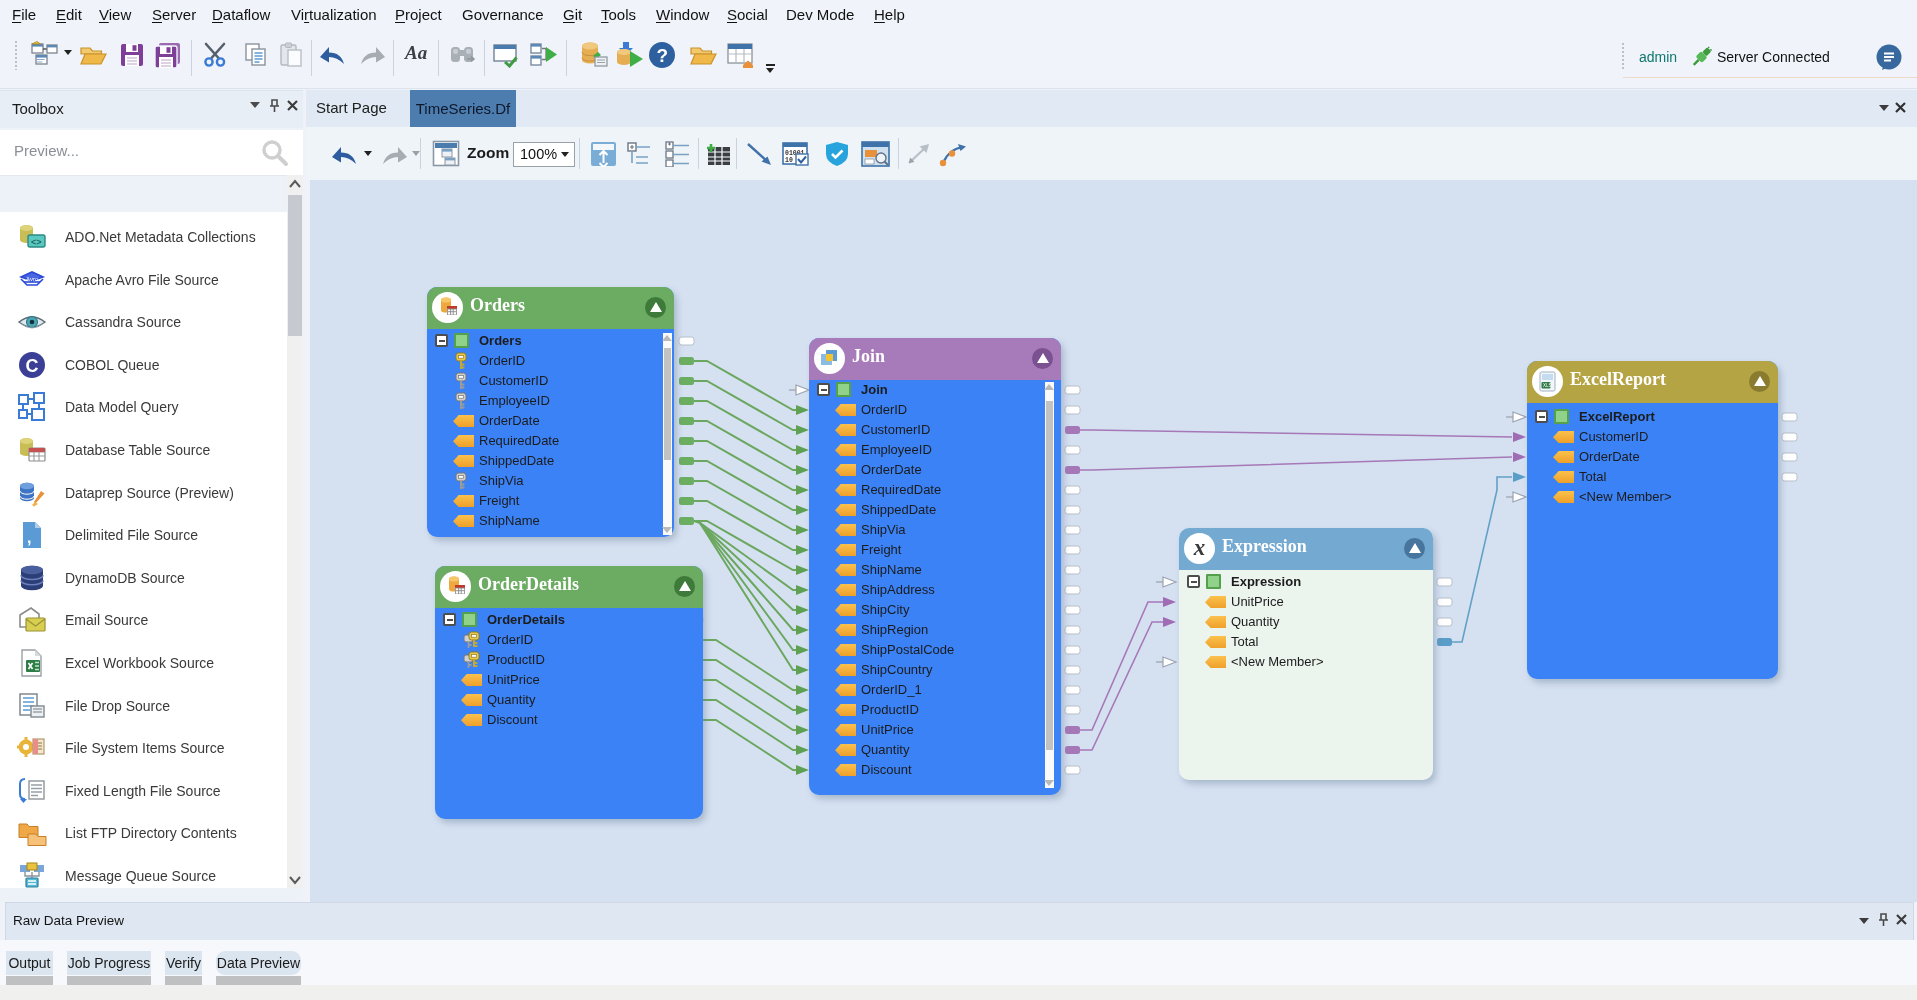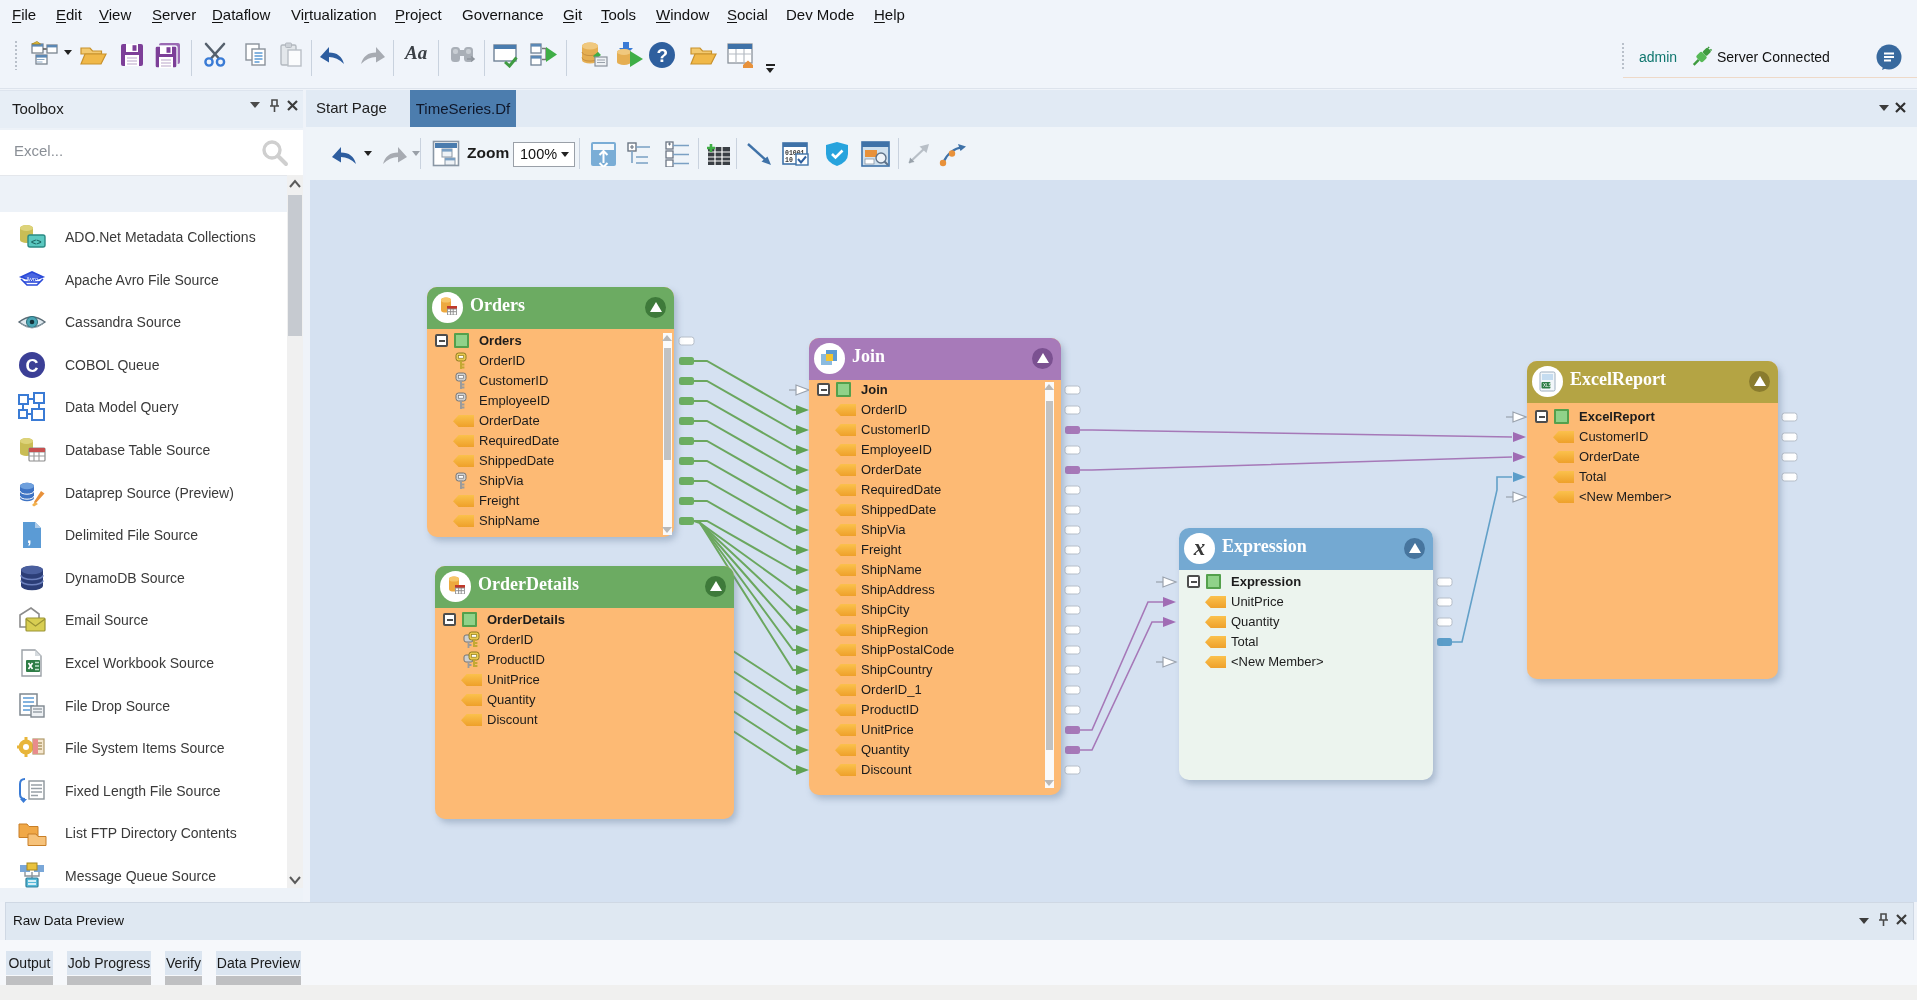--- a/index.html
+++ b/index.html
@@ -20,21 +20,21 @@
 .titem{position:absolute;left:0;width:287px;height:42px;}
 .titem .lbl{position:absolute;left:65px;top:50%;transform:translateY(-50%);font-size:14px;color:#3a3a3a;white-space:nowrap;}
 .titem svg{position:absolute;left:17px;top:50%;transform:translateY(-50%);}
 #tbxscroll{left:287px;top:85px;width:16px;height:713px;background:#f0f0f0;}
 
 #tabstrip{left:306px;top:90px;width:1611px;height:37px;background:#e1eaf4;}
 #toolbar2{left:306px;top:127px;width:1611px;height:53px;background:#eff4f9;}
 
 #canvas{left:310px;top:180px;width:1607px;height:722px;background:#d5e1f1;}
 
-.node{position:absolute;background:#fdba74;border-radius:10px;box-shadow:3px 4px 6px rgba(110,130,158,.42);font-size:13px;}
+.node{position:absolute;background:#3b82f6;border-radius:10px;box-shadow:3px 4px 6px rgba(110,130,158,.42);font-size:13px;}
 .nhead{position:absolute;left:0;top:0;right:0;height:42px;border-radius:10px 10px 0 0;}
 .ncirc{position:absolute;left:5px;top:5px;width:31px;height:31px;background:#fff;border-radius:50%;}
 .ntitle{position:absolute;left:43px;top:8px;color:#fff;font-weight:bold;font-size:18px;font-family:"Liberation Serif",serif;white-space:nowrap;}
 .ncol{position:absolute;right:8px;top:10px;width:21px;height:21px;border-radius:50%;}
 .ncol i{position:absolute;left:4.5px;top:5px;width:0;height:0;border-left:6px solid transparent;border-right:6px solid transparent;border-bottom:10px solid #fff;}
 .nbody{position:absolute;left:0;right:0;top:42px;}
 .nrow{position:relative;height:20px;line-height:20px;padding-left:52px;color:#1c1c1c;white-space:nowrap;}
 .nrow.b{font-weight:bold;}
 .minus{position:absolute;left:8px;top:3px;width:9px;height:9px;border:2px solid #4d4d4d;border-radius:2px;background:#fff;}
 .minus::after{content:"";position:absolute;left:1.5px;top:3.5px;width:6px;height:2px;background:#4d4d4d;}
@@ -213,21 +213,21 @@
           <path d="M4 2h5v6h-5z M2 8h9 M6.5 8v6"></path>
         </g>
       </svg>
    <svg style="position:absolute;left:286px;top:8px" width="13" height="13">
         <g stroke="#3c3c3c" stroke-width="2.2">
           <path d="M2 2 L11 11 M11 2 L2 11"></path>
         </g>
       </svg>
  </div>
  <div id="tbxsearch" class="abs">
-      <span style="position:absolute;left:14px;top:12px;font-size:15px;color:#8a8f96;">Excel...</span>
+      <span style="position:absolute;left:14px;top:12px;font-size:15px;color:#8a8f96;">Preview...</span>
   <svg style="position:absolute;left:260px;top:8px" width="30" height="30" viewBox="0 0 30 30">
         <circle cx="12" cy="12" r="8" fill="none" stroke="#cfcfcf" stroke-width="3.4"></circle>
         <path d="M18 18 L26 26" stroke="#cfcfcf" stroke-width="4" stroke-linecap="round"></path>
       </svg>
  </div>
  <div id="srchead" class="abs">
       <span style="position:absolute;left:20px;top:14px;width:0;height:0;border-left:6px solid transparent;border-right:6px solid transparent;border-top:8px solid #1d1d1d;"></span>
   <span style="position:absolute;left:48px;top:8px;font-size:16px;color:#1d1d1d;">Sources</span>
  </div>
  <div id="tbxlist" class="abs">
@@ -660,21 +660,21 @@
   <div class="nrow"><span class="tag"></span>Freight</div>
   <div class="nrow"><span class="tag"></span>ShipName</div>
  </div>
  <div class="nsb" style="left:236px;top:46px;height:202px;">
    <span class="sarr up" style="left:-1px;top:2px;"></span>
    <div class="th" style="top:15px;height:112px;"></div>
    <span class="sarr dn" style="left:-1px;bottom:2px;"></span>
  </div>
 </div>
 
-<div class="node" style="left:125px;top:386px;width:268px;height:253px;padding-left:31px;">
+<div class="node" style="left:125px;top:386px;width:268px;height:253px;">
  <div class="nhead" style="background:#6cab62;">
         <div class="ncirc">
   <svg width="31" height="31" viewBox="0 0 31 31">
             <path d="M9 8 a5 2.6 0 0 1 10 0 v10 a5 2.6 0 0 1 -10 0 z" fill="#eda93f"></path>
             <ellipse cx="14" cy="8" rx="5" ry="2.6" fill="#f6c668"></ellipse>
             <rect x="15" y="14" width="10" height="9" fill="#9b9b9b"></rect>
             <rect x="16" y="17" width="8" height="5.5" fill="#fff"></rect>
             <path d="M16 17 h8 M16 19.7 h8 M18.6 15 v8 M21.2 15 v8" stroke="#888" stroke-width=".9"></path>
             <rect x="15" y="14" width="10" height="2.6" fill="#c0392b"></rect>
           </svg>
@@ -806,16 +806,16 @@
       </g>
     </svg>
 </div>
 <div id="btabs" class="abs">
   <div class="btab" style="left:6px;width:47px;">Output</div>
     <div class="bstrip" style="left:6px;width:47px;"></div>
   <div class="btab" style="left:67px;width:84px;">Job Progress</div>
     <div class="bstrip" style="left:67px;width:84px;"></div>
   <div class="btab" style="left:165px;width:37px;">Verify</div>
     <div class="bstrip" style="left:165px;width:37px;"></div>
-  <div class="btab" style="left:216px;width:85px;">Data Preview</div>
+  <div class="btab" style="left:216px;width:85px;border-radius:9px;">Data Preview</div>
     <div class="bstrip" style="left:216px;width:85px;"></div>
 </div>
 <div id="bottom" class="abs"></div>
 
 </body></html>

